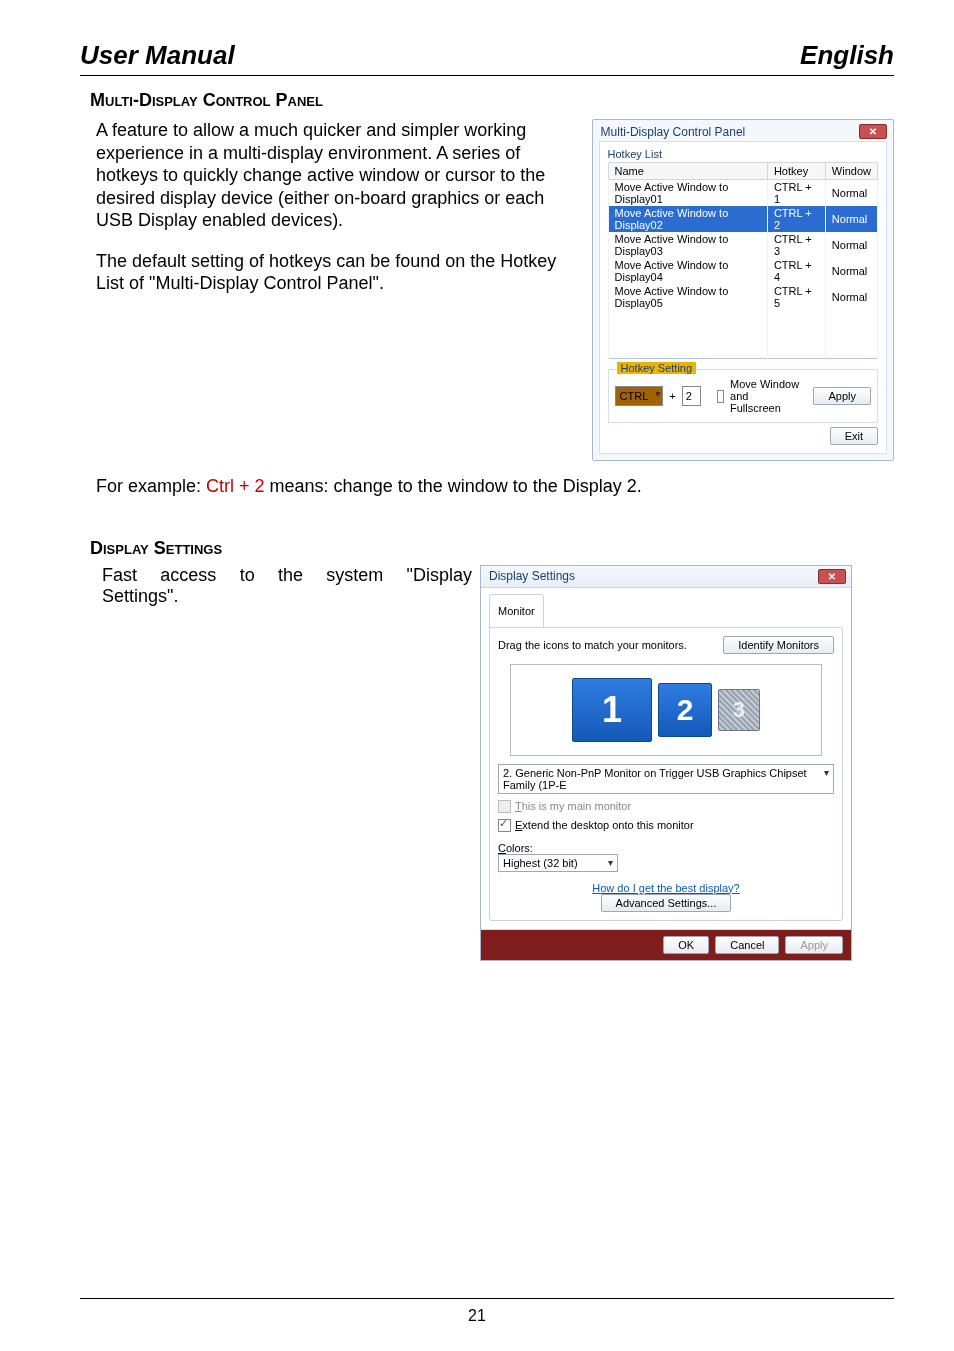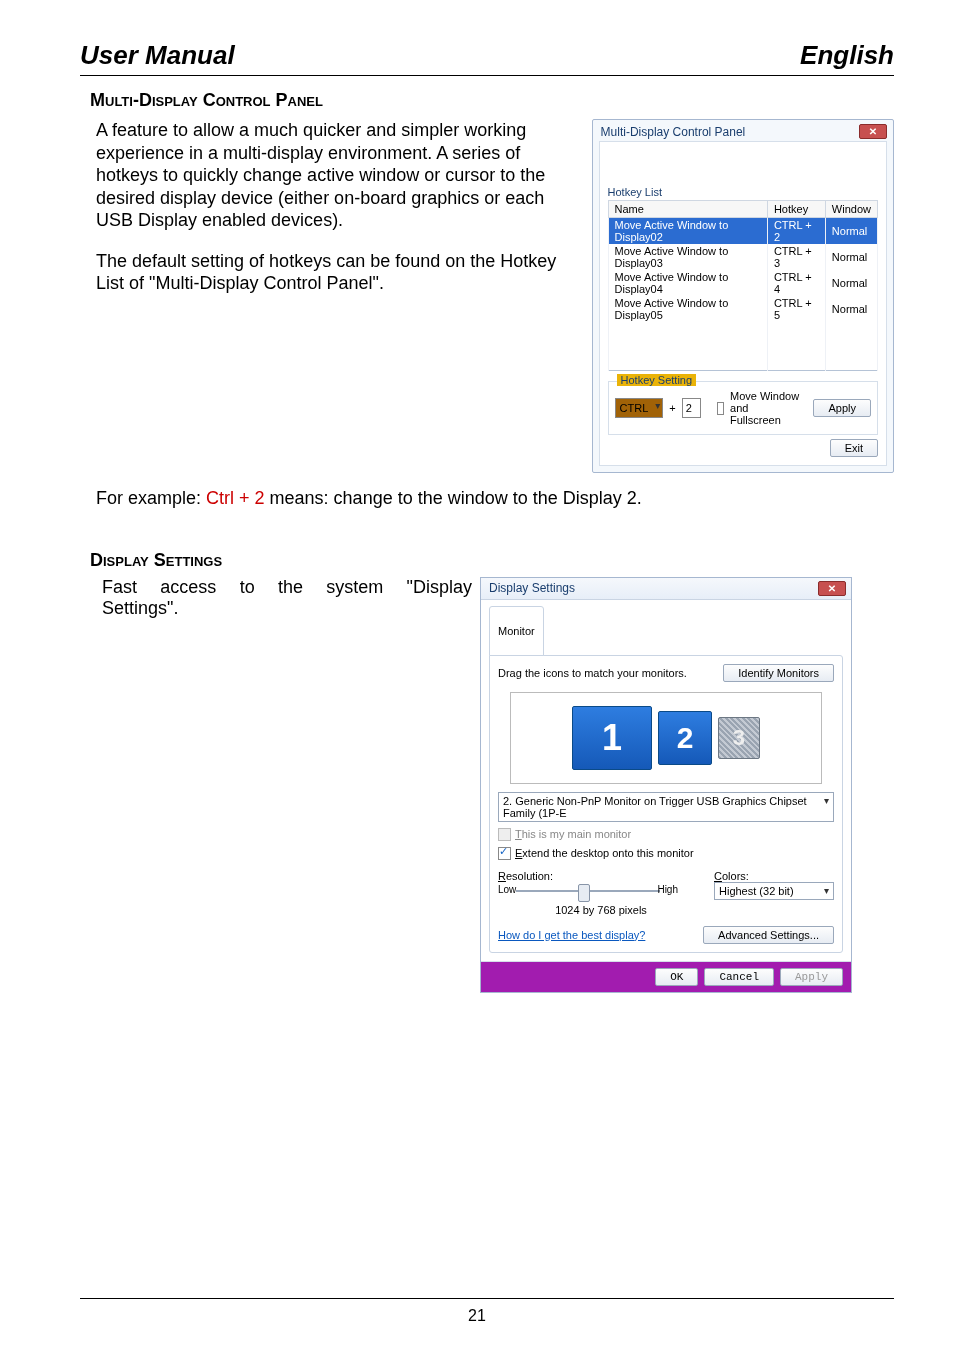--- a/index.html
+++ b/index.html
@@ -90,21 +90,20 @@
   .dialog-body {
     background: #fff;
     margin: 0 6px 6px 6px;
     border: 1px solid #d6dfea;
     padding: 6px 8px 8px 8px;
   }
   .groupbox-title {
     font-size: 11px;
     color: #1a3e6e;
     margin-bottom: 2px;
-    margin-top: 38px;
   }
   .hotkey-table {
     border: 1px solid #b5c3d6;
     width: 100%;
     border-collapse: collapse;
     font-size: 11px;
   }
   .hotkey-table th {
     text-align: left;
     font-weight: normal;
@@ -207,21 +206,21 @@
     border-bottom: 1px solid #c9d4e3;
   }
   .ds-body {
     padding: 6px 8px 8px 8px;
     font-size: 11px;
   }
   .ds-tab {
     border: 1px solid #c9d4e3;
     border-radius: 3px 3px 0 0;
     display: inline-block;
-    padding: 18px 8px;
+    padding: 10px 8px;
     margin-bottom: -1px;
     background: #fff;
     position: relative;
     z-index: 2;
   }
   .ds-pane {
     border: 1px solid #c9d4e3;
     border-radius: 0 3px 3px 3px;
     padding: 8px 8px 8px 8px;
     position: relative;
@@ -355,34 +354,34 @@
     position: absolute;
     right: 4px; top: 2px;
     font-size: 10px;
     color: #333;
   }
   .adv-row {
     display: flex;
     justify-content: space-between;
     align-items: center;
     margin-top: 10px;
+    flex-direction: column;
   }
   .linkish {
     color: #0a58bf;
     text-decoration: underline;
     font-size: 11px;
   }
   .ds-footer {
     display: flex;
     justify-content: flex-end;
     gap: 6px;
     border-top: 1px solid #d6dfea;
     padding: 6px 8px;
-    background: #a21caf;
-    font-family: Liberation Mono, monospace;
+    background: #7f1d1d;
   }
   .win-btn.disabled {
     color: #999;
   }
 
   
   .section2-row {
     display: flex;
     gap: 8px;
     margin-top: 6px;
@@ -440,20 +439,25 @@
         <div class="groupbox-title">Hotkey List</div>
         <table class="hotkey-table">
           <thead>
             <tr>
               <th>Name</th>
               <th>Hotkey</th>
               <th>Window</th>
             </tr>
           </thead>
           <tbody>
+            <tr>
+              <td>Move Active Window to Display01</td>
+                <td>CTRL + 1</td>
+                <td>Normal</td>
+            </tr>
             <tr class="selected">
               <td>Move Active Window to Display02</td>
                 <td>CTRL + 2</td>
                 <td>Normal</td>
             </tr>
             <tr>
               <td>Move Active Window to Display03</td>
                 <td>CTRL + 3</td>
                 <td>Normal</td>
             </tr>
@@ -539,30 +543,20 @@
           <div class="ds-check-row">
             <span class="ds-check disabled"></span>
             <span class="ds-label-dis"><u>T</u><span>his is my main monitor</span></span>
           </div>
           <div class="ds-check-row">
             <span class="ds-check checked"></span>
             <span><u>E</u><span>xtend the desktop onto this monitor</span></span>
           </div>
 
           <div class="res-row">
-            <div class="res-col" style="flex:1">
-              <div><u>R</u>esolution:</div>
-              <div class="slider">
-                <span class="slider-ends low">Low</span>
-                <div class="slider-track"></div>
-                <div class="slider-thumb"></div>
-                <span class="slider-ends high">High</span>
-              </div>
-              <div class="res-value">1024 by 768 pixels</div>
-            </div>
             <div class="res-col">
               <div><u>C</u>olors:</div>
               <div class="colors-combo">Highest (32 bit)</div>
             </div>
           </div>
 
           <div class="adv-row">
             <span class="linkish">How do I get the best display?</span>
             <span class="win-btn">Advanced Settings...</span>
           </div>

